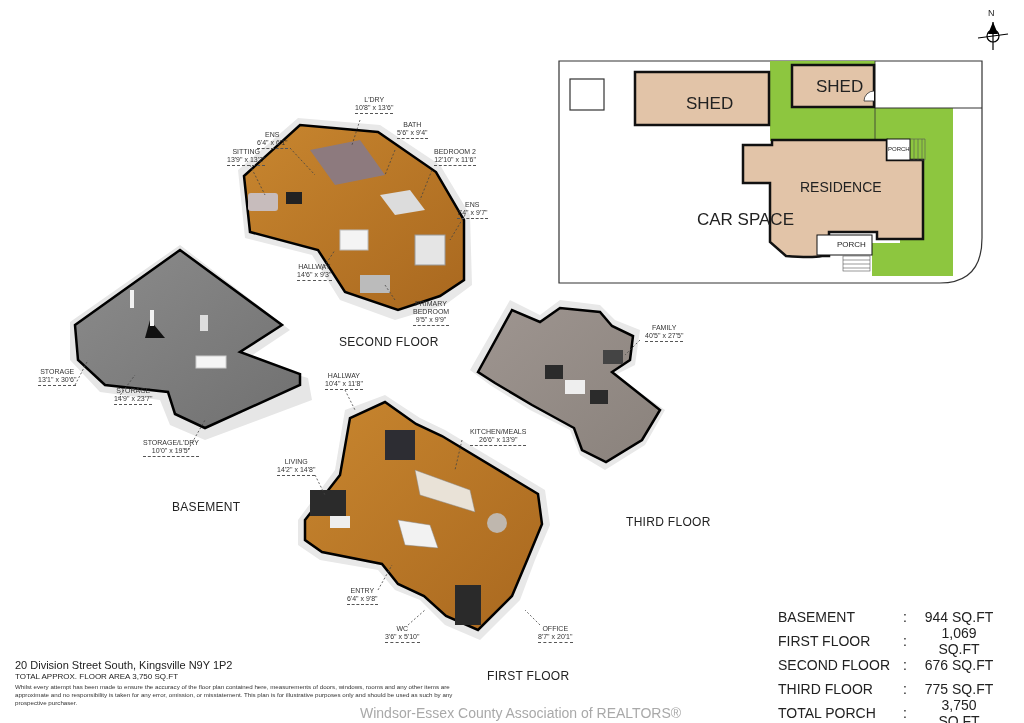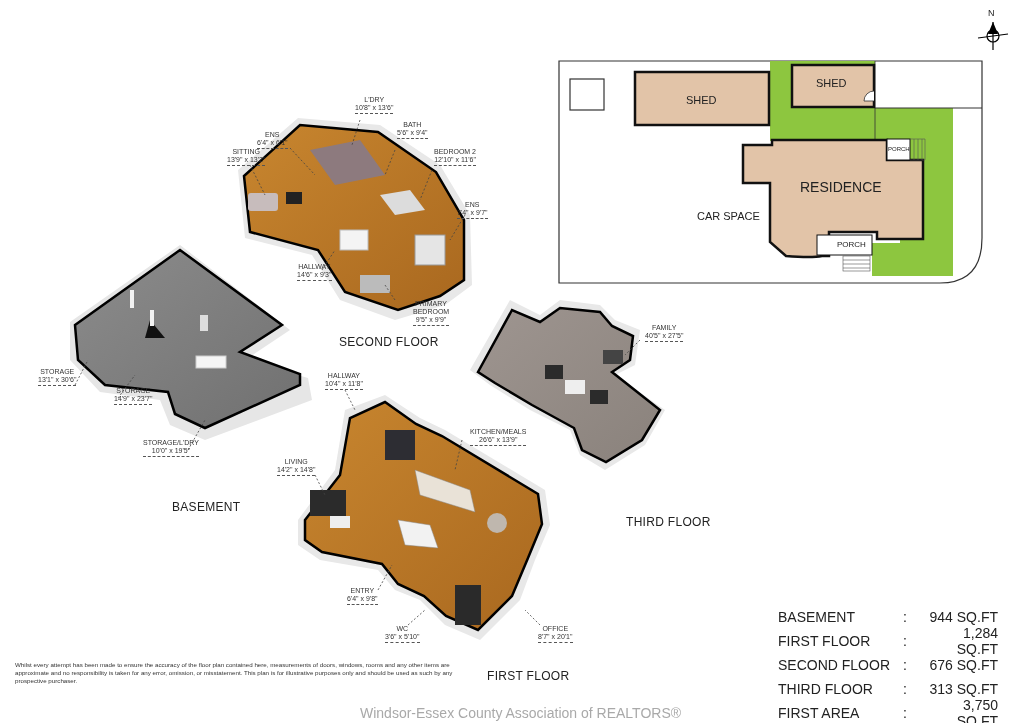--- a/index.html
+++ b/index.html
@@ -5,27 +5,27 @@
   html,body{margin:0;padding:0;background:#fff;}
   body{width:1024px;height:723px;position:relative;overflow:hidden;font-family:"Liberation Sans",sans-serif;color:#222;}
   svg.plans{position:absolute;left:0;top:0;}
   .lbl{position:absolute;font-size:7px;line-height:8px;text-align:center;color:#333;white-space:nowrap;}
   .lbl .dim{display:block;border-bottom:1px dashed #555;padding-bottom:1px;}
   .floor-title{position:absolute;font-size:12px;color:#222;letter-spacing:.3px;white-space:nowrap;}
   .area-table{position:absolute;left:778px;top:605px;font-size:14px;color:#222;}
   .area-row{display:flex;height:24px;align-items:center;}
   .area-row .n{width:112px;}
   .area-row .c{width:30px;text-align:center;}
-  .area-row .v{width:78px;text-align:right;}
+  .area-row .v{width:78px;text-align:center;}
   .footer{position:absolute;left:15px;top:659px;width:440px;}
   .footer .addr{font-size:11px;color:#222;}
   .footer .total{font-size:8px;color:#222;margin-top:1px;}
   .footer .disc{font-size:6.2px;color:#333;line-height:8px;margin-top:2px;}
   .watermark{position:absolute;left:360px;top:705px;font-size:14px;color:#a9a9a9;white-space:nowrap;text-align:right;}
-  .site-lbl{position:absolute;font-size:11px;color:#222;white-space:nowrap;}
+  .site-lbl{position:absolute;font-size:17px;color:#222;white-space:nowrap;}
 </style>
 </head>
 <body>
 
 <svg class="plans" width="1024" height="723" viewBox="0 0 1024 723">
   <defs>
     <linearGradient id="wood" x1="0" y1="0" x2="1" y2="1">
       <stop offset="0" stop-color="#c8862f"></stop>
         <stop offset="1" stop-color="#a9681f"></stop>
     </linearGradient>
@@ -184,36 +184,38 @@
 
 <div class="area-table">
   <div class="area-row">
     <span class="n">BASEMENT</span>
       <span class="c">:</span>
       <span class="v">944 SQ.FT</span>
   </div>
   <div class="area-row">
     <span class="n">FIRST FLOOR</span>
       <span class="c">:</span>
-      <span class="v">1,284 SQ.FT</span>
+      <span class="v">1,069 SQ.FT</span>
   </div>
   <div class="area-row">
     <span class="n">SECOND FLOOR</span>
       <span class="c">:</span>
       <span class="v">676 SQ.FT</span>
   </div>
   <div class="area-row">
     <span class="n">THIRD FLOOR</span>
       <span class="c">:</span>
-      <span class="v">313 SQ.FT</span>
-  </div>
-  <div class="area-row">
-    <span class="n">FIRST AREA</span>
+      <span class="v">775 SQ.FT</span>
+  </div>
+  <div class="area-row">
+    <span class="n">TOTAL PORCH</span>
       <span class="c">:</span>
       <span class="v">3,750 SQ.FT</span>
   </div>
 </div>
 
 <div class="footer">
+  <div class="addr">20 Division Street South, Kingsville N9Y 1P2</div>
+  <div class="total">TOTAL APPROX. FLOOR AREA 3,750 SQ.FT</div>
   <div class="disc">Whilst every attempt has been made to ensure the accuracy of the floor plan contained here, measurements of doors, windows, rooms and any other items are approximate and no responsibility is taken for any error, omission, or misstatement. This plan is for illustrative purposes only and should be used as such by any prospective purchaser.</div>
 </div>
 
 <div class="watermark">Windsor-Essex County Association of REALTORS®</div>
 
 </body></html>

